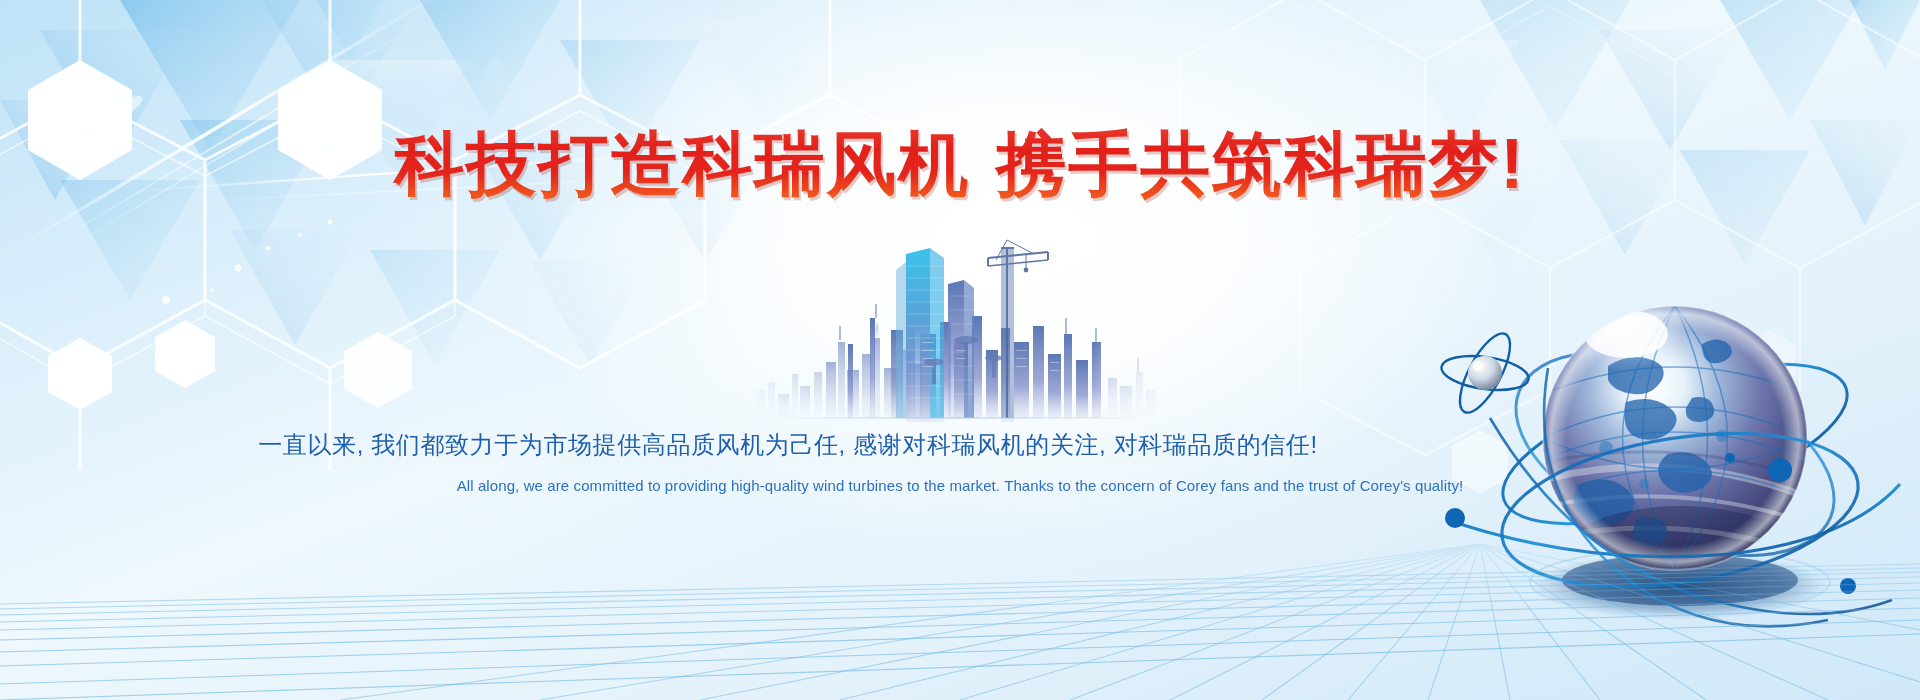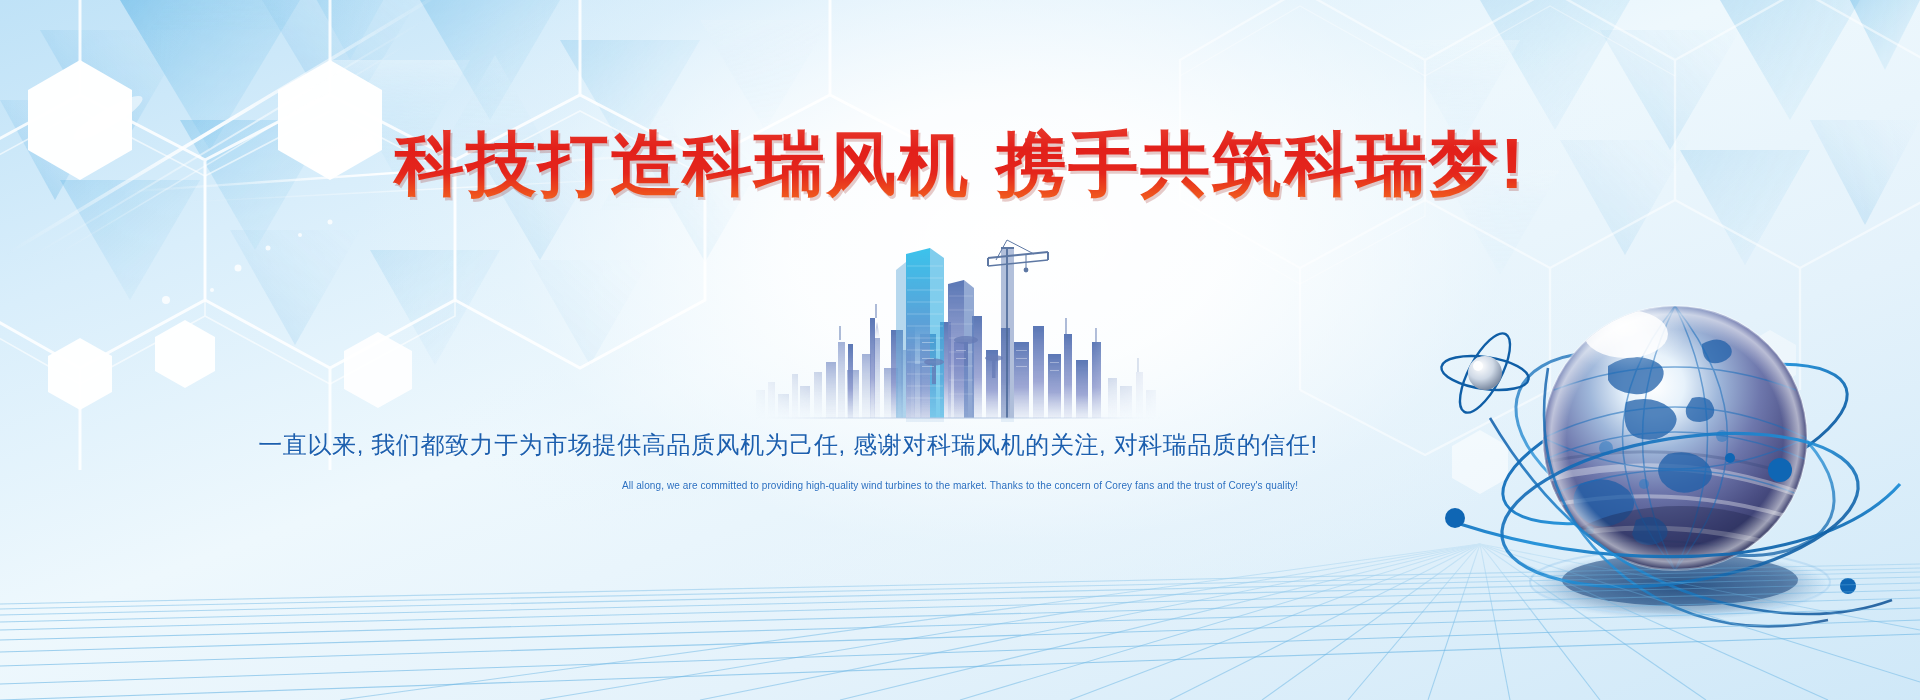--- a/index.html
+++ b/index.html
@@ -38,21 +38,21 @@
   .headline .seg2{margin-left:26px;}
 
   
   .sub-cn{
     position:absolute;left:0;top:428px;width:1576px;text-align:center;
     font-size:24px;line-height:34px;color:#1c5fae;letter-spacing:.6px;white-space:nowrap;
     text-shadow:0 1px 0 rgba(255,255,255,.7);
   }
   .sub-en{
     position:absolute;left:0;top:475px;width:1920px;text-align:center;
-    font-size:10px;line-height:22px;color:#2a6fc0;letter-spacing:.1px;white-space:nowrap;
+    font-size:15px;line-height:22px;color:#2a6fc0;letter-spacing:.1px;white-space:nowrap;
     text-shadow:0 1px 0 rgba(255,255,255,.6);
   }
 
   
   .city{position:absolute;left:748px;top:222px;width:420px;height:200px;}
 
   
   .globe-wrap{position:absolute;left:1430px;top:248px;width:490px;height:400px;}
 
   

